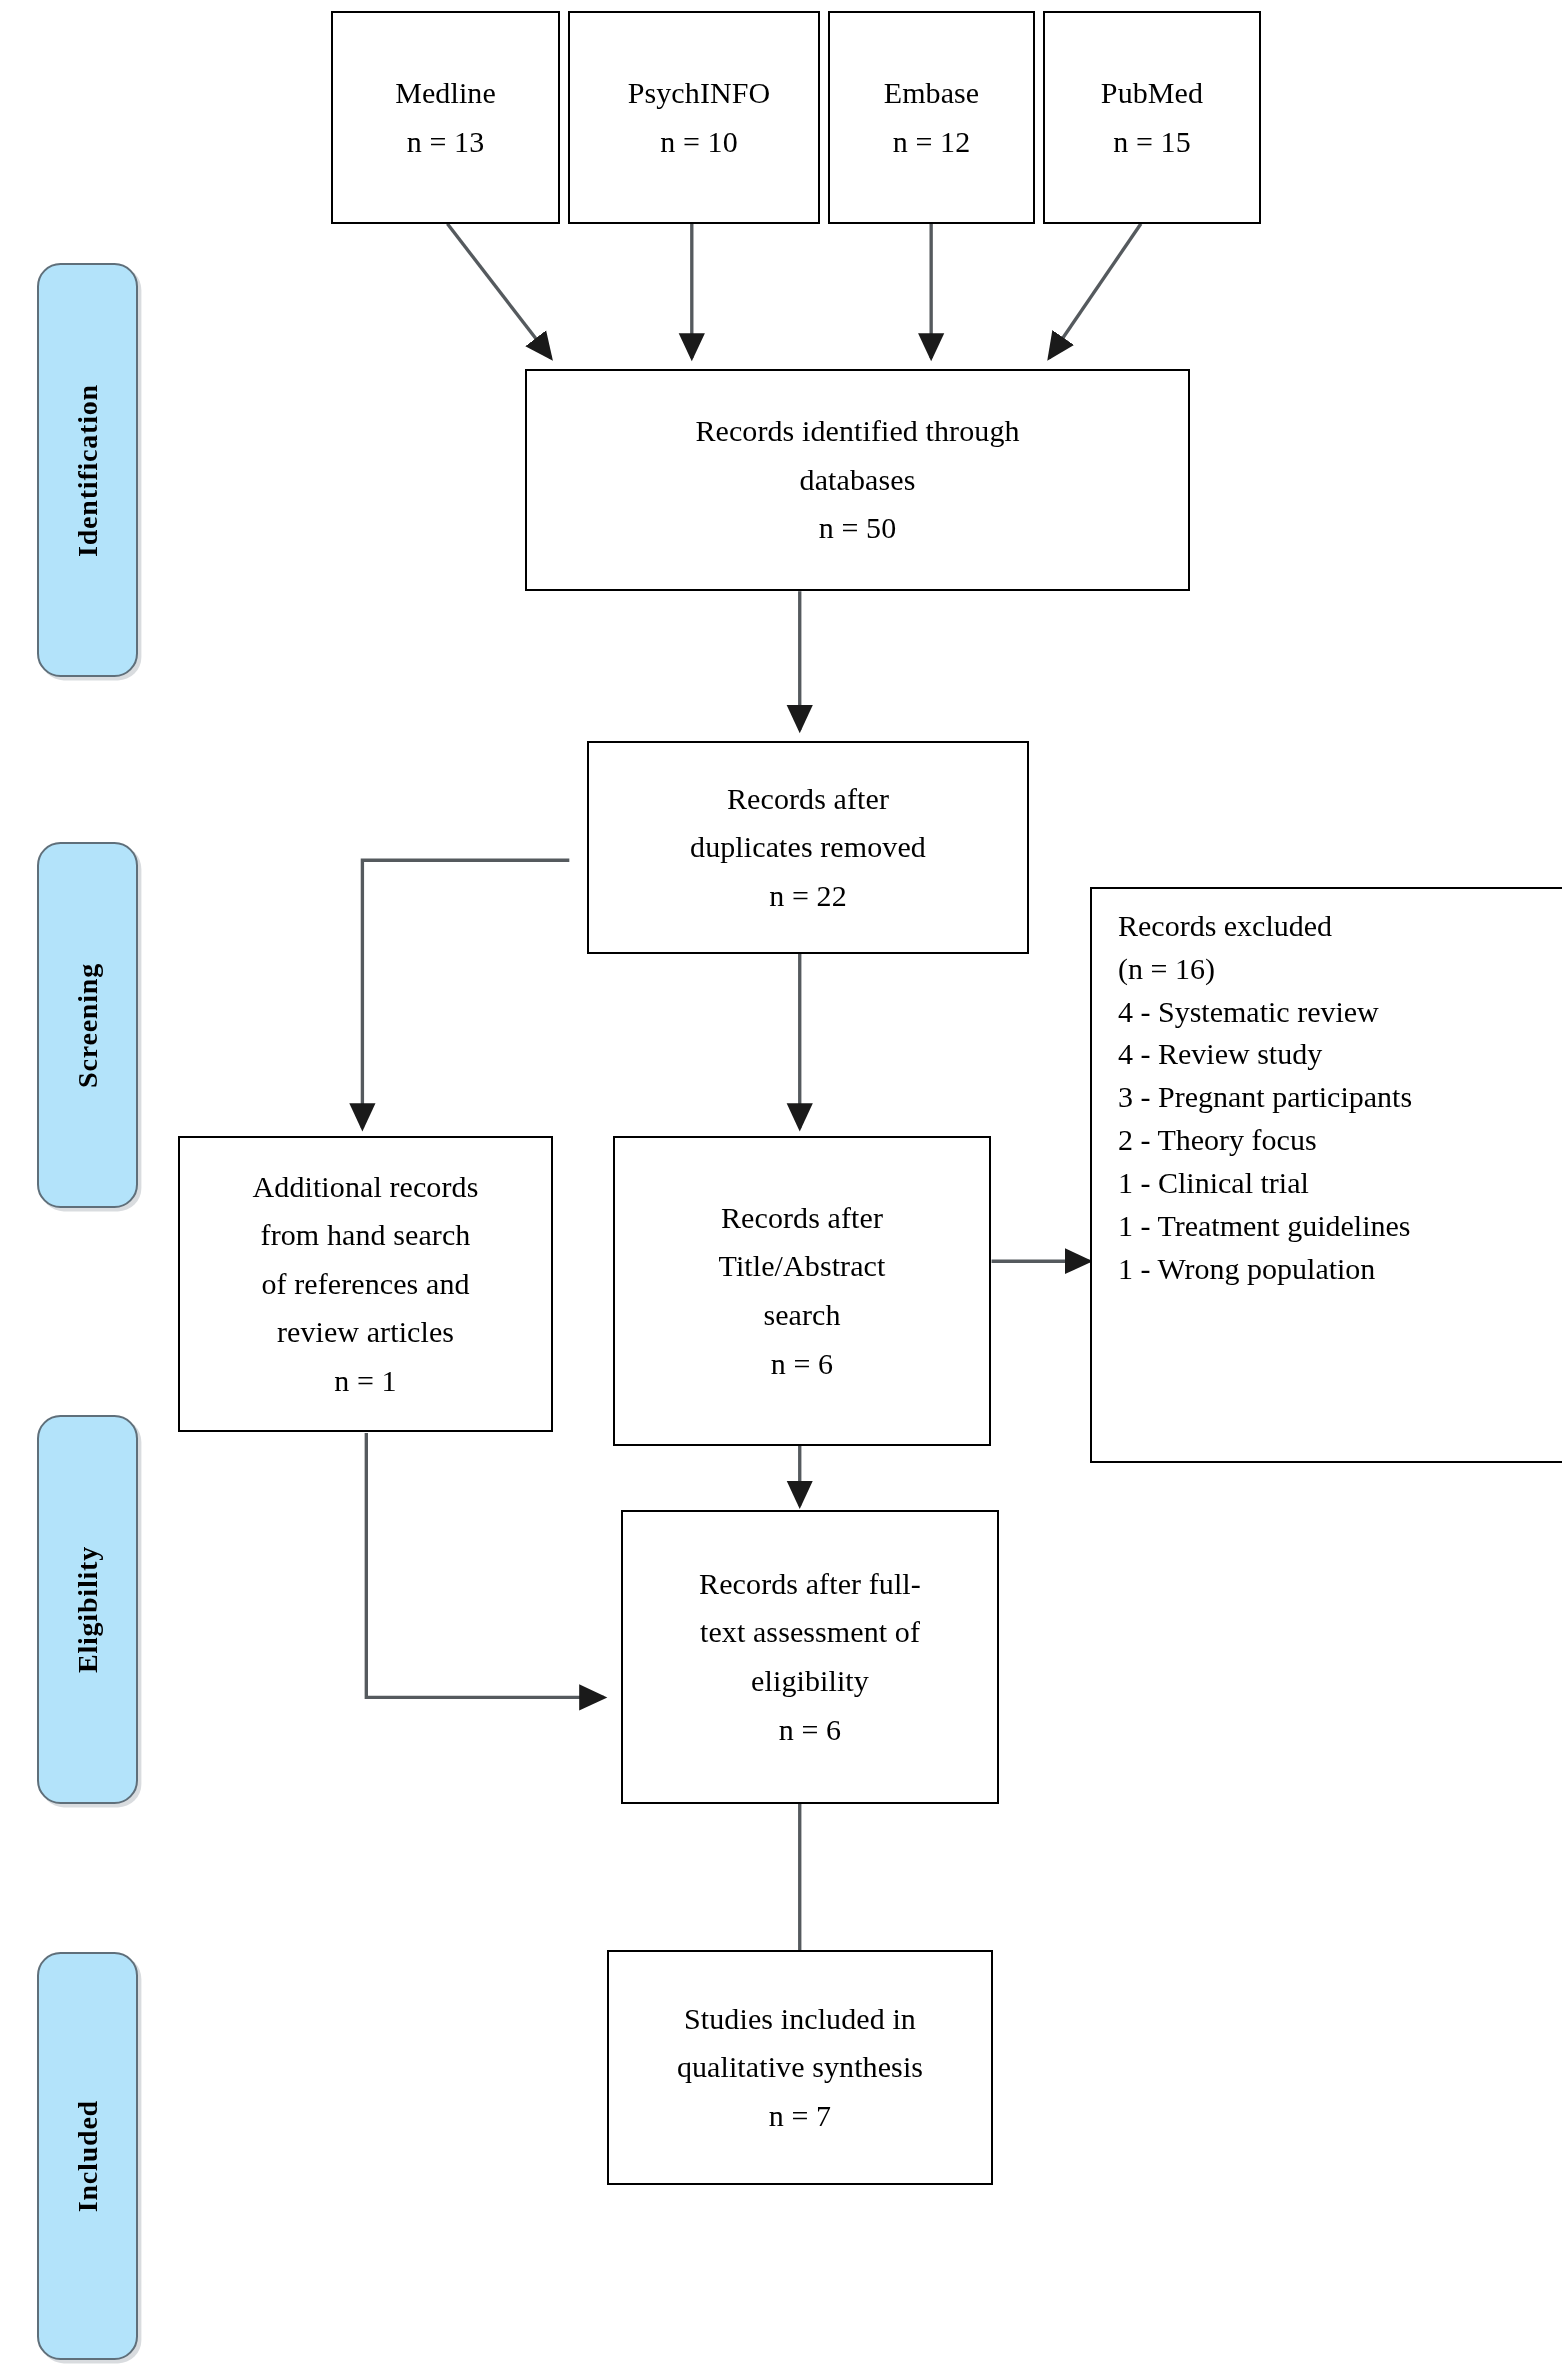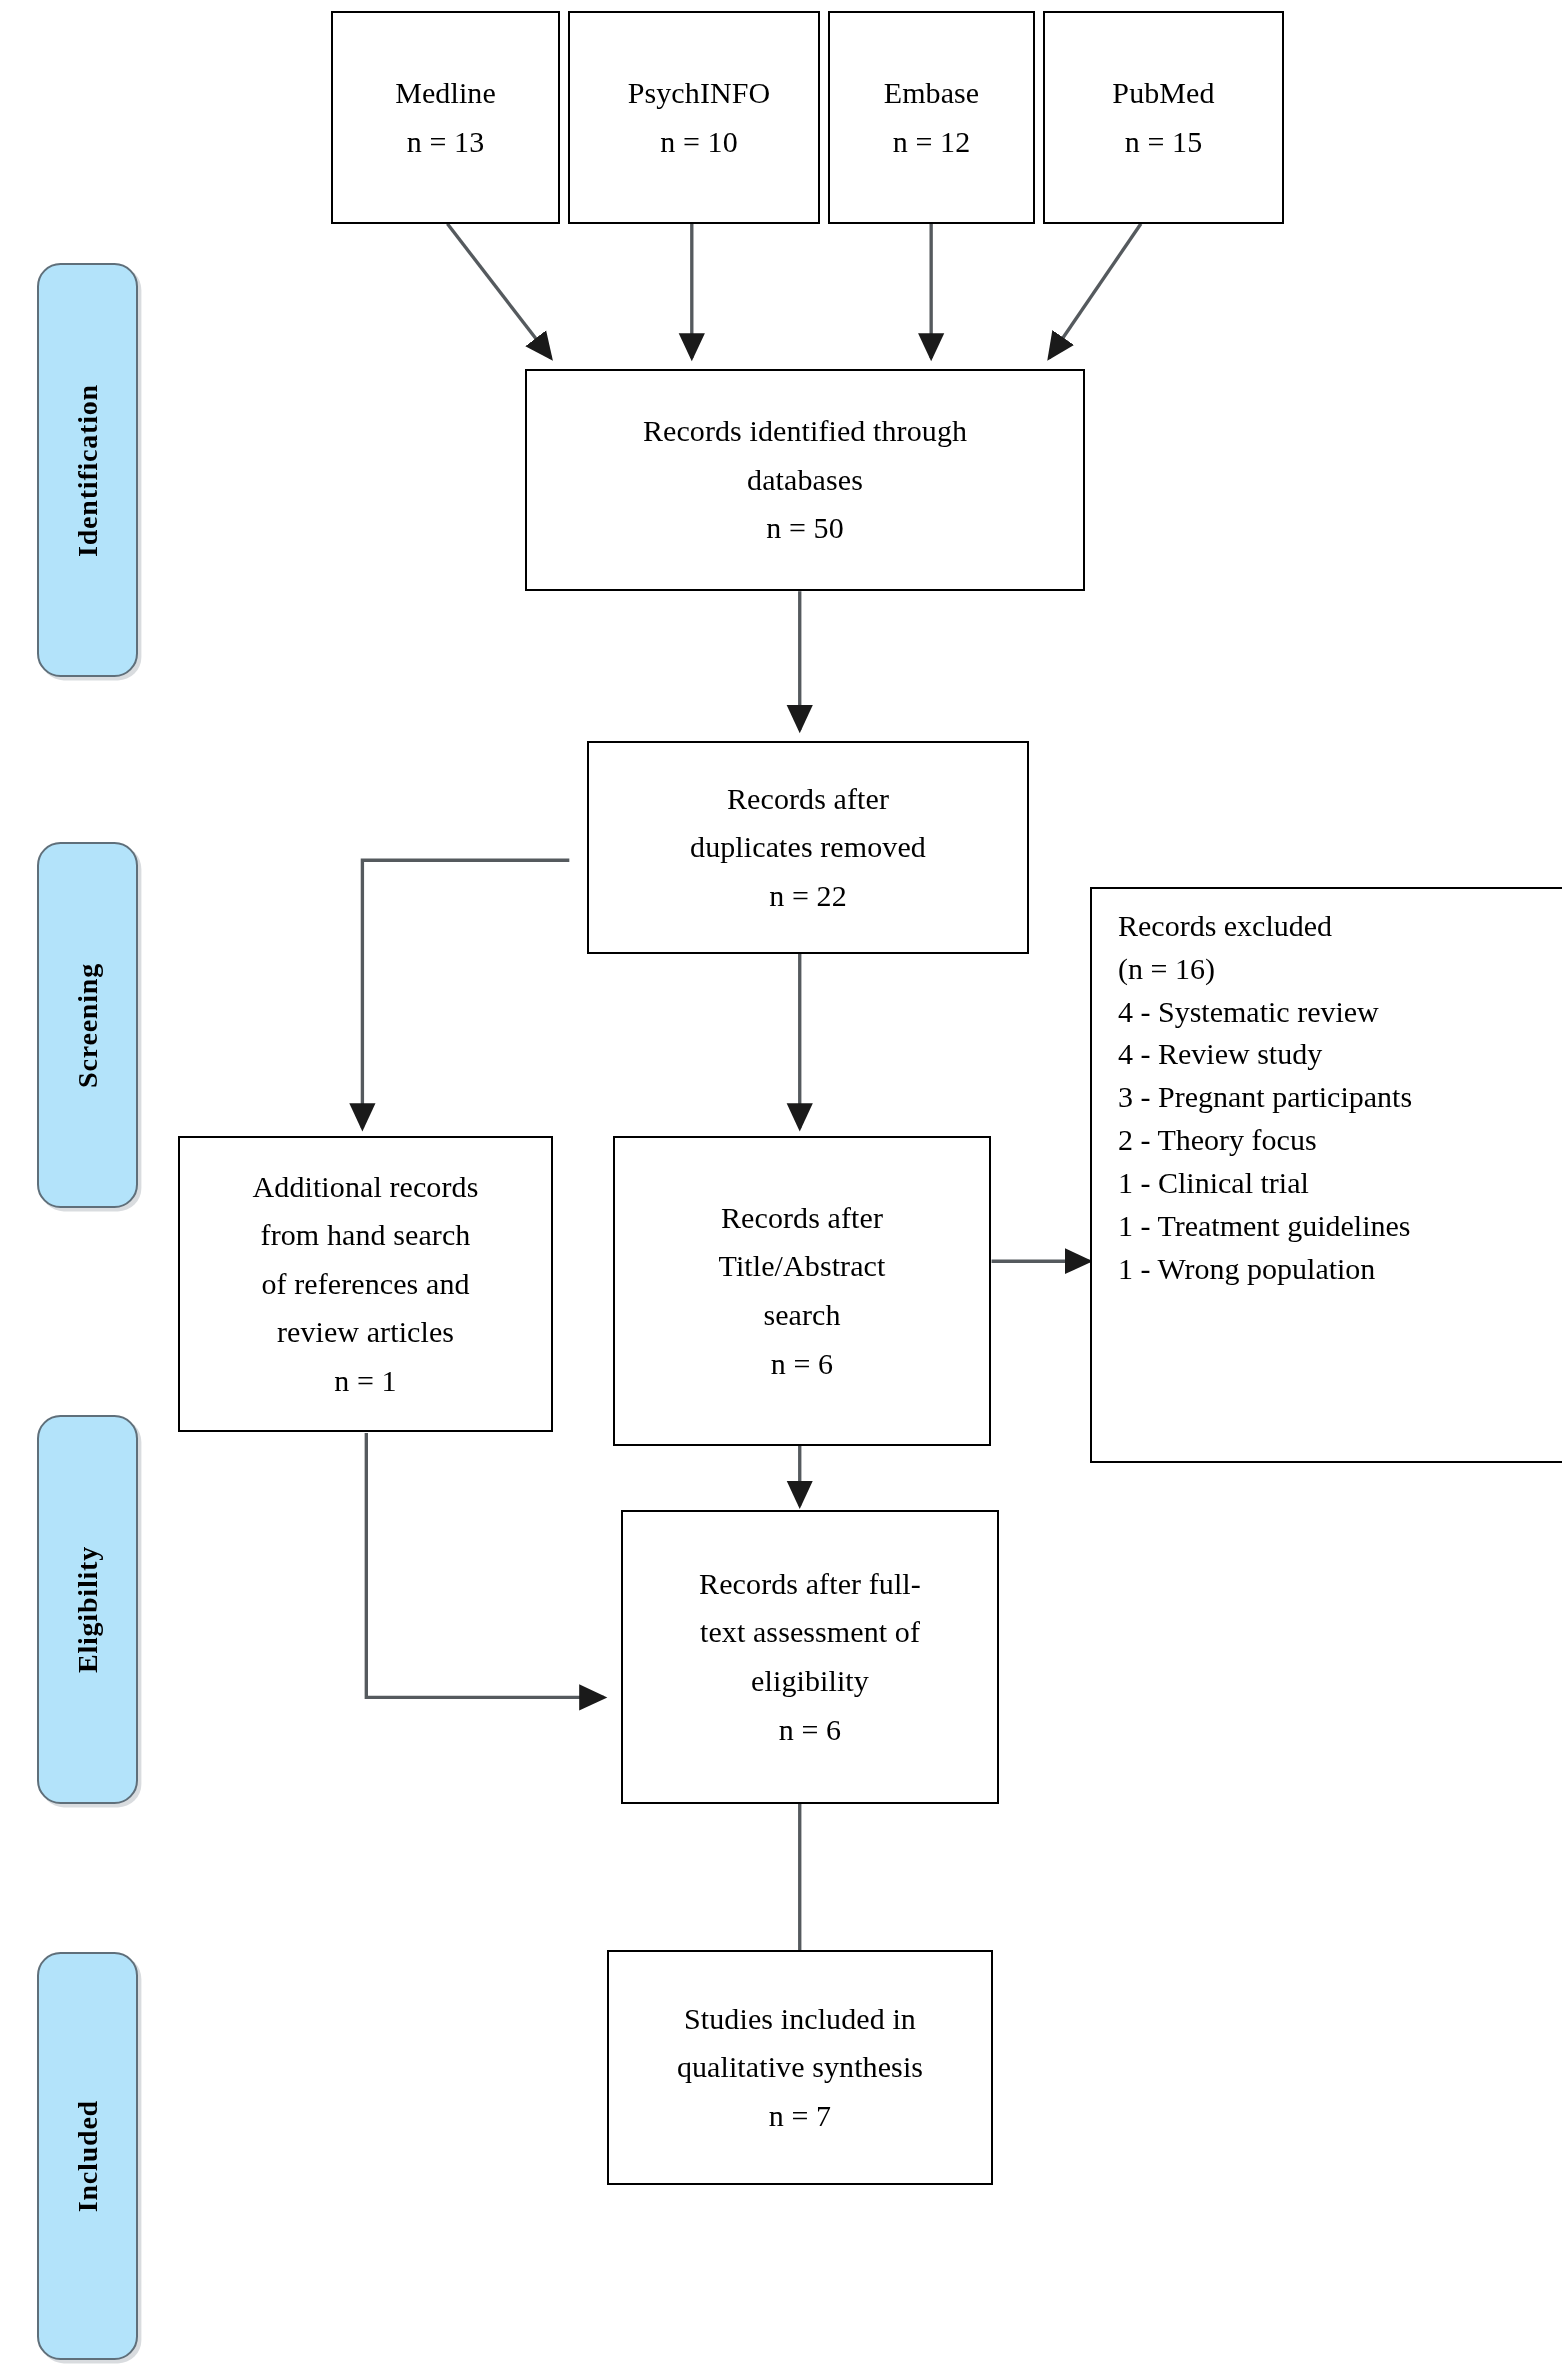--- a/index.html
+++ b/index.html
@@ -86,26 +86,26 @@
     <span class="ln">n = 13</span>
   </div>
   <div class="box" style="left:568px;top:11.2px;width:252px;height:213px;padding-left:10px;">
     <span class="ln">PsychINFO</span>
     <span class="ln">n = 10</span>
   </div>
   <div class="box" style="left:828px;top:11.2px;width:207px;height:213px;text-align:center;">
     <span class="ln">Embase</span>
     <span class="ln">n = 12</span>
   </div>
-  <div class="box" style="left:1043px;top:11.2px;width:241px;height:213px;">
+  <div class="box" style="left:1043px;top:11.2px;width:218px;height:213px;">
     <span class="ln">PubMed</span>
     <span class="ln">n = 15</span>
   </div>
 
-  <div class="box" style="left:525px;top:369px;width:560px;height:222px;">
+  <div class="box" style="left:525px;top:369px;width:665px;height:222px;">
     <span class="ln">Records identified through</span>
     <span class="ln">databases</span>
     <span class="ln">n = 50</span>
   </div>
 
   <div class="box" style="left:587px;top:741px;width:442px;height:213px;">
     <span class="ln">Records after</span>
     <span class="ln">duplicates removed</span>
     <span class="ln">n = 22</span>
   </div>

